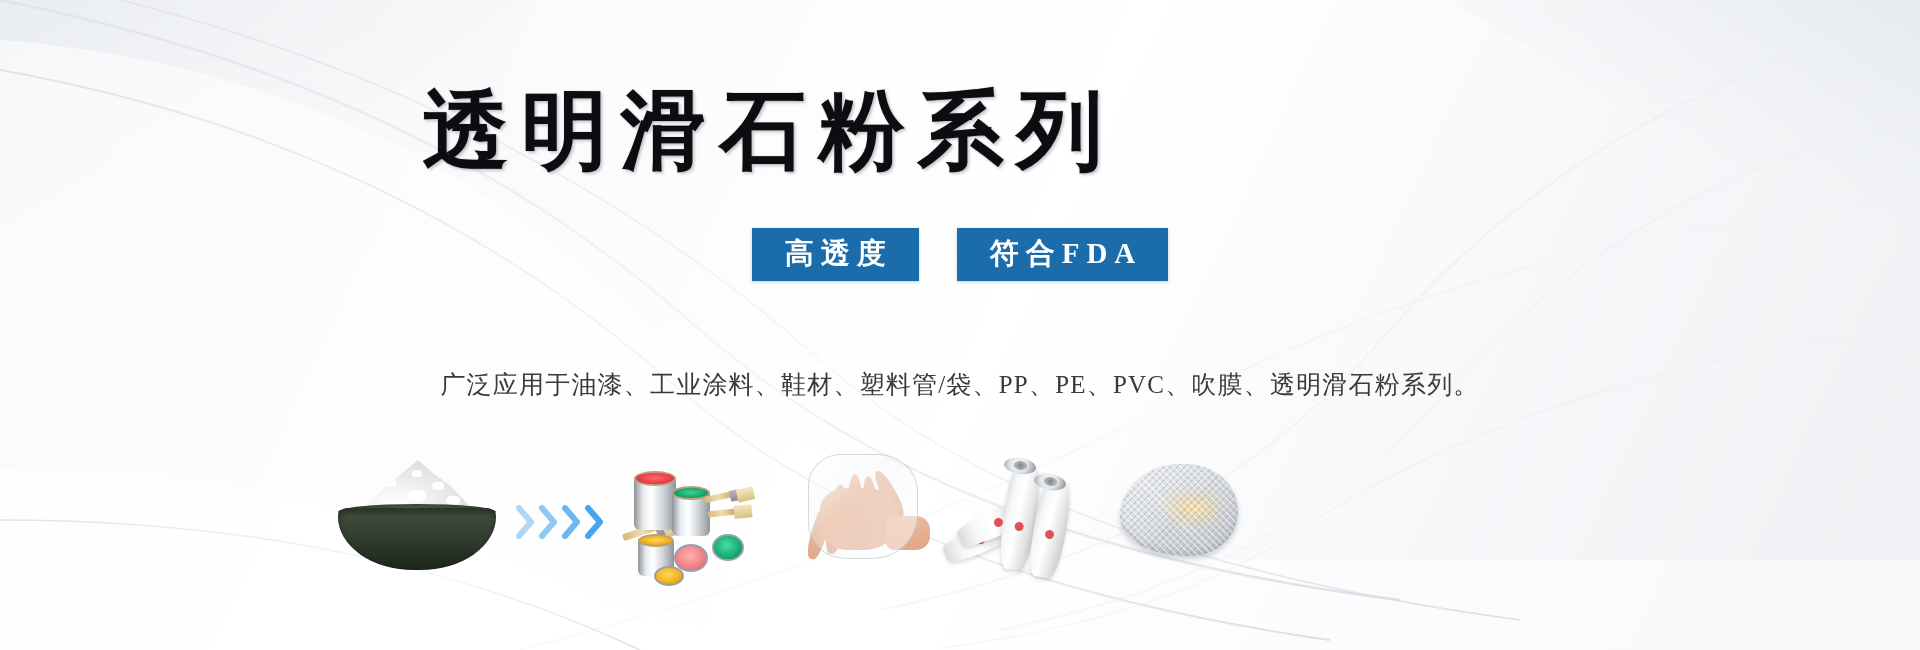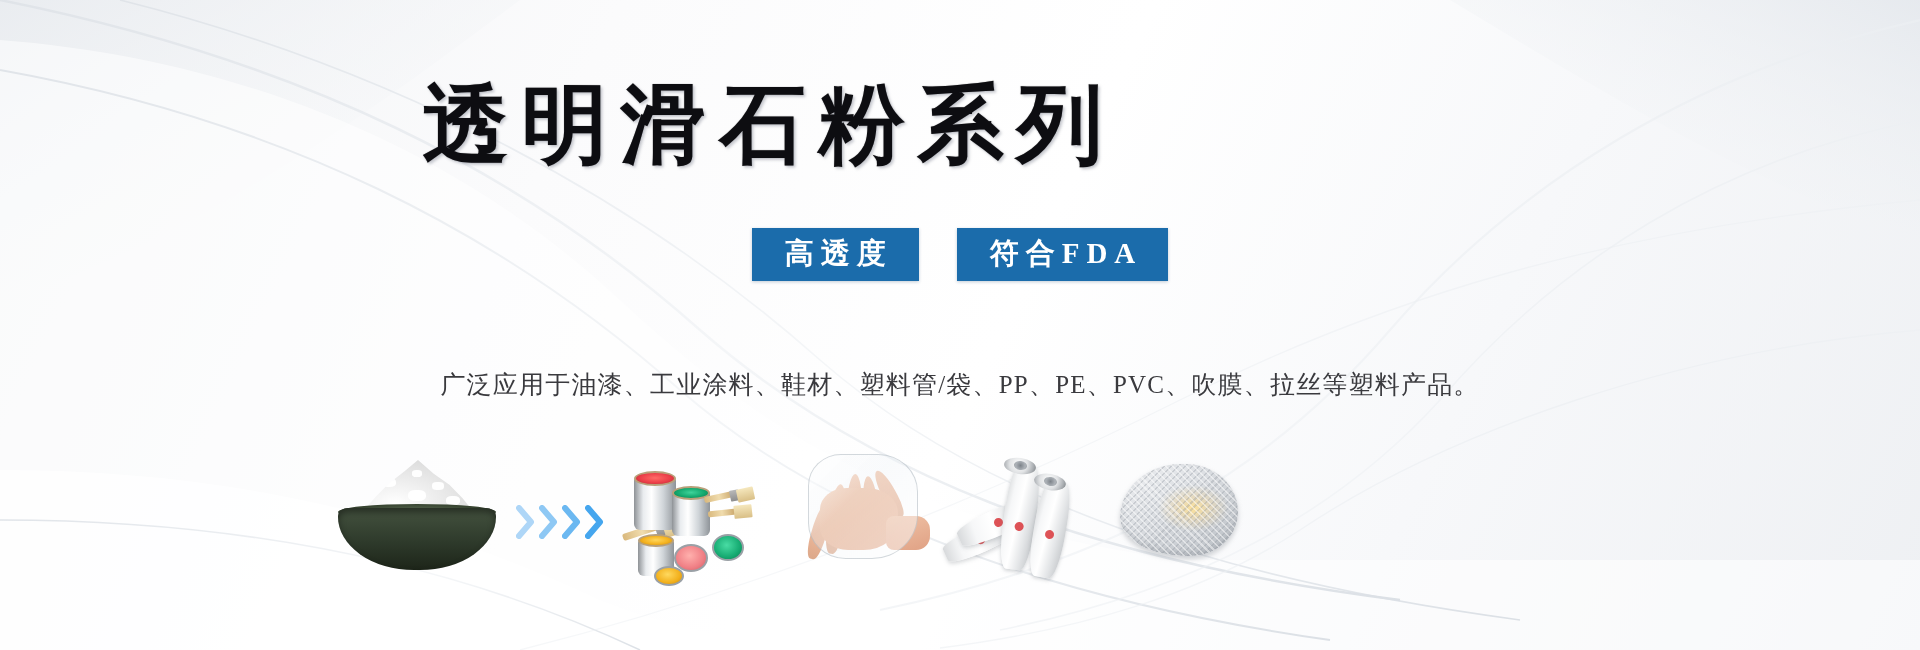--- a/index.html
+++ b/index.html
@@ -27,21 +27,21 @@
   #page-title {
     position: absolute;
     left: 0; top: 88px; width: 1525px;
     font-size: 86px;
     line-height: 1;
     font-weight: 700;
     letter-spacing: 13px;
     text-indent: 13px;
     color: #0d0d11;
     text-shadow: 2px 2px 3px rgba(120,125,140,0.40), 0 0 1px rgba(0,0,0,0.5);
-    font-family: Liberation Mono, monospace;
+    font-family: Liberation Serif, serif;
     white-space: nowrap;
   }
   #badge-row {
     position: absolute;
     left: 0; top: 228px; width: 1920px;
     display: flex;
     justify-content: center;
     align-items: flex-start;
     gap: 38px;
   }
@@ -221,21 +221,21 @@
 
   <div class="content">
 
     <div id="page-title">透明滑石粉系列</div>
 
     <div id="badge-row">
       <div class="badge">高透度</div>
       <div class="badge">符合FDA</div>
     </div>
 
-    <div id="description">广泛应用于油漆、工业涂料、鞋材、塑料管/袋、PP、PE、PVC、吹膜、拉丝等塑料产品。</div>
+    <div id="description">广泛应用于油漆、工业涂料、鞋材、塑料管/袋、PP、PE、PVC、吹膜、透明滑石粉系列。</div>
   </div>
 
   <div id="product-strip">
 
     <div class="product" id="prod-powder">
       <div class="powder">
         <div class="powder-grain" style="left:20px;top:18px;width:14px;height:9px;"></div>
         <div class="powder-grain" style="left:46px;top:30px;width:18px;height:11px;"></div>
         <div class="powder-grain" style="left:70px;top:22px;width:12px;height:8px;"></div>
         <div class="powder-grain" style="left:34px;top:44px;width:20px;height:10px;"></div>

